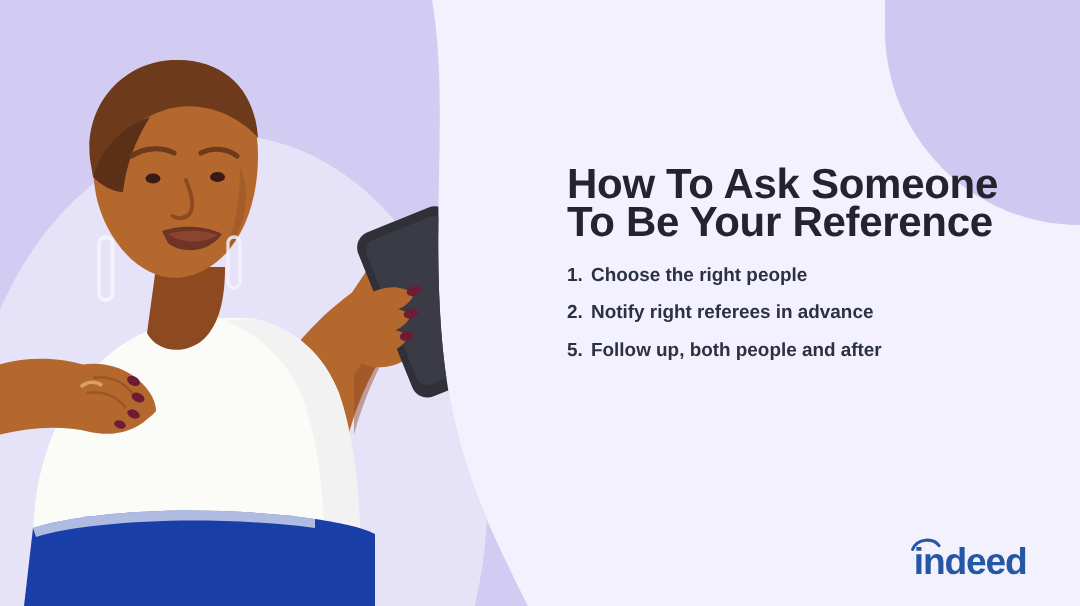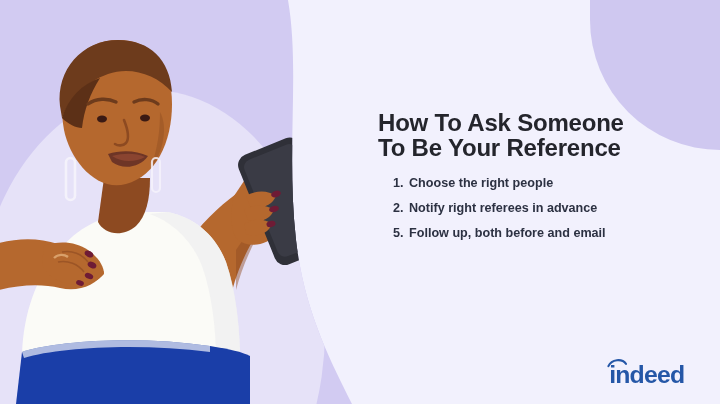--- a/index.html
+++ b/index.html
@@ -50,29 +50,29 @@
   }
   
   .content {
     position: absolute;
     left: 378px;
     top: 110px;
     width: 330px;
   }
   .headline {
     margin: 0;
-    font-size: 24px;
+    font-size: 28px;
     line-height: 25px;
     font-weight: bold;
     letter-spacing: -0.2px;
     color: #24252c;
   }
   .steps {
     list-style: none;
-    margin: 16px 0 0 15px;
+    margin: 16px 0 0 0;
     padding: 0;
   }
   .steps li {
     font-size: 12.6px;
     line-height: 14px;
     font-weight: bold;
     color: #2c3142;
     margin-bottom: 11px;
     white-space: nowrap;
   }
@@ -190,21 +190,21 @@
       <li>
         <span class="num">1.</span>
         <span>Choose the right people</span>
       </li>
       <li>
         <span class="num">2.</span>
         <span>Notify right referees in advance</span>
       </li>
       <li>
         <span class="num">5.</span>
-        <span>Follow up, both before and email</span>
+        <span>Follow up, both people and after</span>
       </li>
     </ol>
   </div>
 
   <svg class="logo" viewBox="0 0 120 42">
 
     <path d="M3,15 C7,6 20,5 25,12" stroke="#2557a7" stroke-width="2.6" fill="none" stroke-linecap="round"></path>
     <text x="4" y="36" font-family="'Liberation Sans', sans-serif" font-size="31" font-weight="bold" fill="#2557a7" letter-spacing="-1">indeed</text>
   </svg>
 

